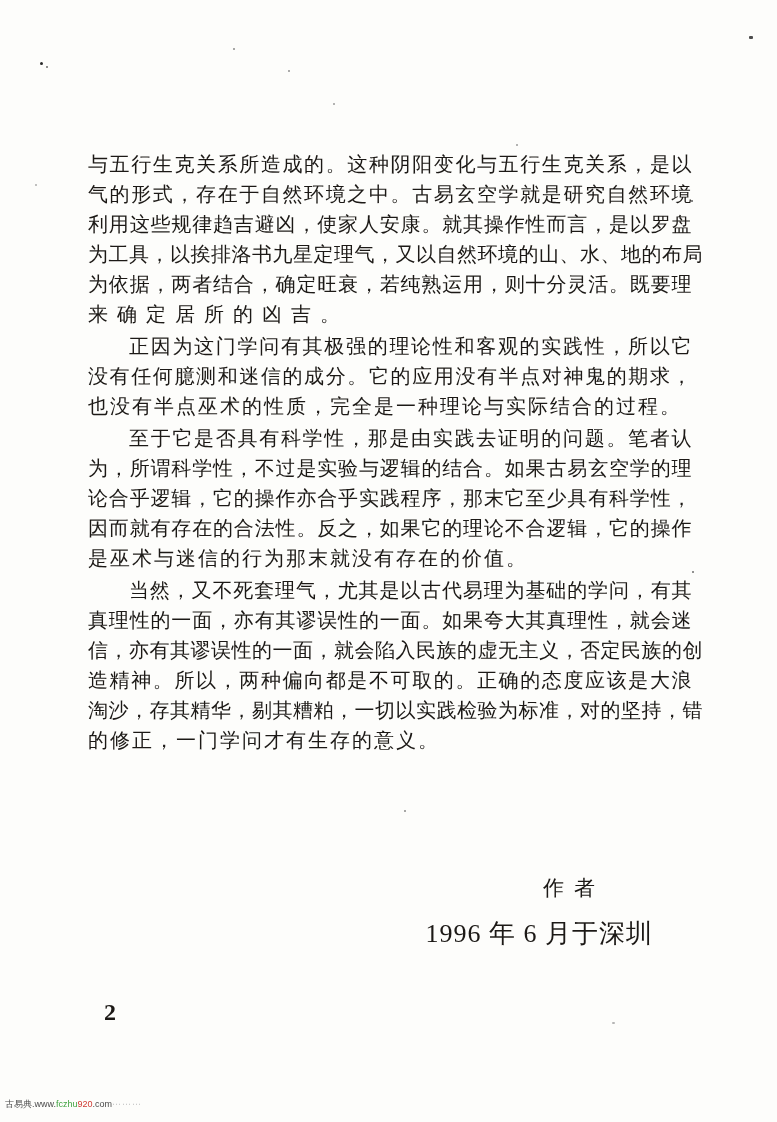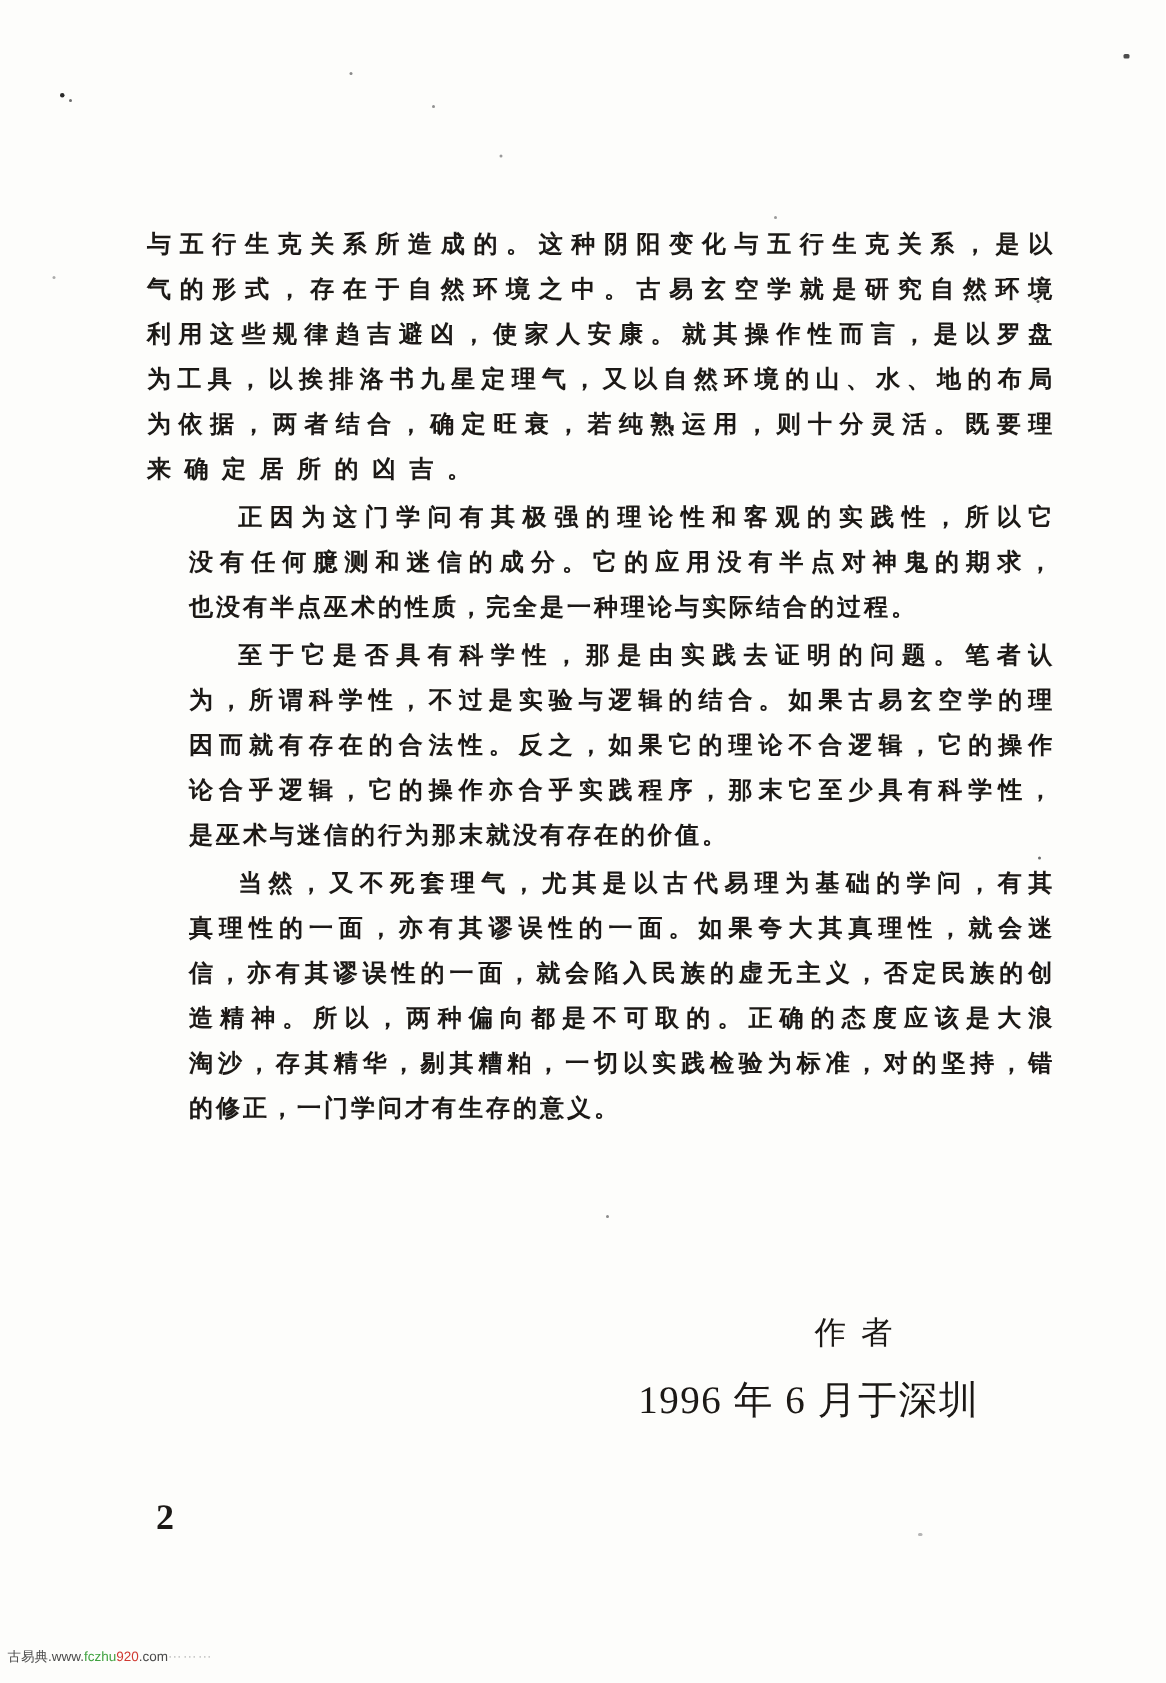--- a/index.html
+++ b/index.html
@@ -9,29 +9,29 @@
     width: 777px;
     height: 1122px;
     background: #fdfdfb;
     overflow: hidden;
     font-family: "Liberation Serif", "DejaVu Serif", serif;
     color: #1c1916;
   }
   
   .text-block {
     position: absolute;
-    left: 98px;
+    left: 88px;
     top: 149px;
     width: 604px;
-    font-size: 16px;
+    font-size: 20px;
     line-height: 30px;
-    font-weight: 700;
+    font-weight: 400;
   }
   .paragraph { margin: 0; }
-  .paragraph + .paragraph { margin-top: 2px; margin-left: 28px; }
+  .paragraph + .paragraph { margin-top: 2px; }
   .line {
     height: 30px;
     white-space: nowrap;
     text-align: justify;
     text-align-last: justify;
     letter-spacing: 0.5px;
   }
   .line.indent { text-indent: 2.05em; }
   .line.last {
     text-align: left;
@@ -98,22 +98,22 @@
         <div class="line last">来确定居所的凶吉。</div>
       </div>
       <div class="paragraph">
         <div class="line indent">正因为这门学问有其极强的理论性和客观的实践性，所以它</div>
         <div class="line">没有任何臆测和迷信的成分。它的应用没有半点对神鬼的期求，</div>
         <div class="line last">也没有半点巫术的性质，完全是一种理论与实际结合的过程。</div>
       </div>
       <div class="paragraph">
         <div class="line indent">至于它是否具有科学性，那是由实践去证明的问题。笔者认</div>
         <div class="line">为，所谓科学性，不过是实验与逻辑的结合。如果古易玄空学的理</div>
+        <div class="line">论合乎逻辑，它的操作亦合乎实践程序，那末它至少具有科学性，</div>
         <div class="line">因而就有存在的合法性。反之，如果它的理论不合逻辑，它的操作</div>
-        <div class="line">论合乎逻辑，它的操作亦合乎实践程序，那末它至少具有科学性，</div>
         <div class="line last">是巫术与迷信的行为那末就没有存在的价值。</div>
       </div>
       <div class="paragraph">
         <div class="line indent">当然，又不死套理气，尤其是以古代易理为基础的学问，有其</div>
         <div class="line">真理性的一面，亦有其谬误性的一面。如果夸大其真理性，就会迷</div>
         <div class="line">信，亦有其谬误性的一面，就会陷入民族的虚无主义，否定民族的创</div>
         <div class="line">造精神。所以，两种偏向都是不可取的。正确的态度应该是大浪</div>
         <div class="line">淘沙，存其精华，剔其糟粕，一切以实践检验为标准，对的坚持，错</div>
         <div class="line last">的修正，一门学问才有生存的意义。</div>
       </div>

